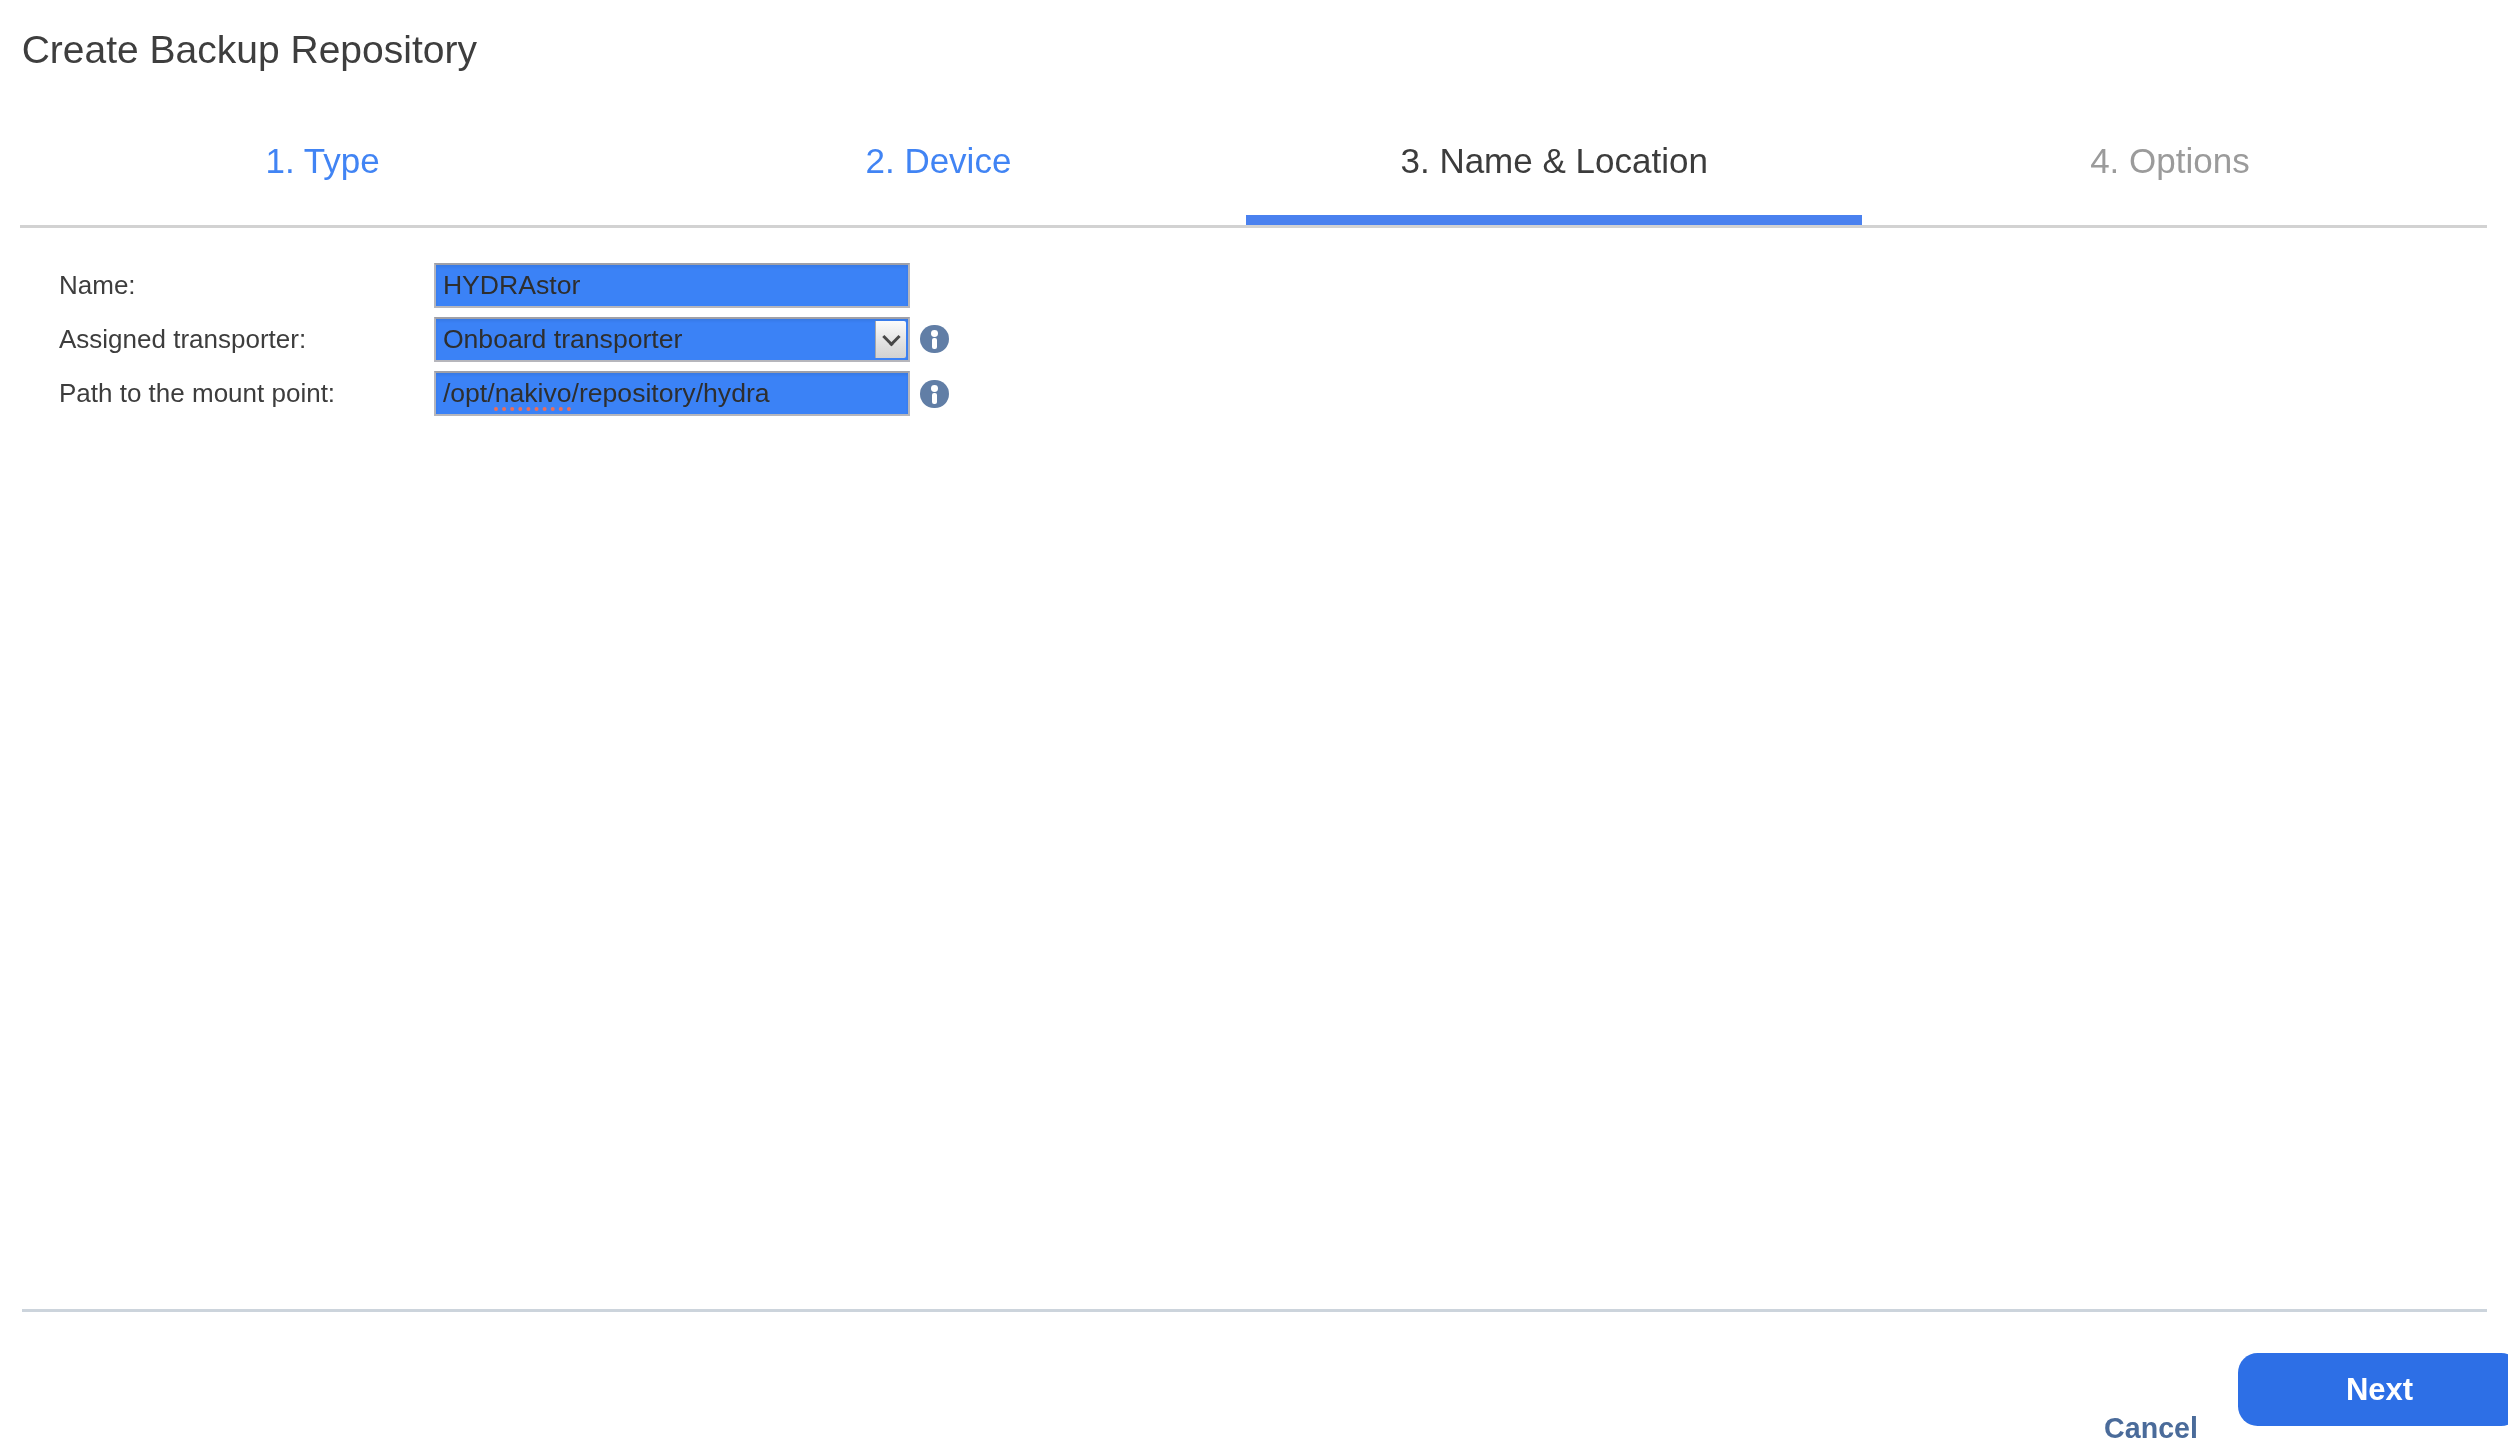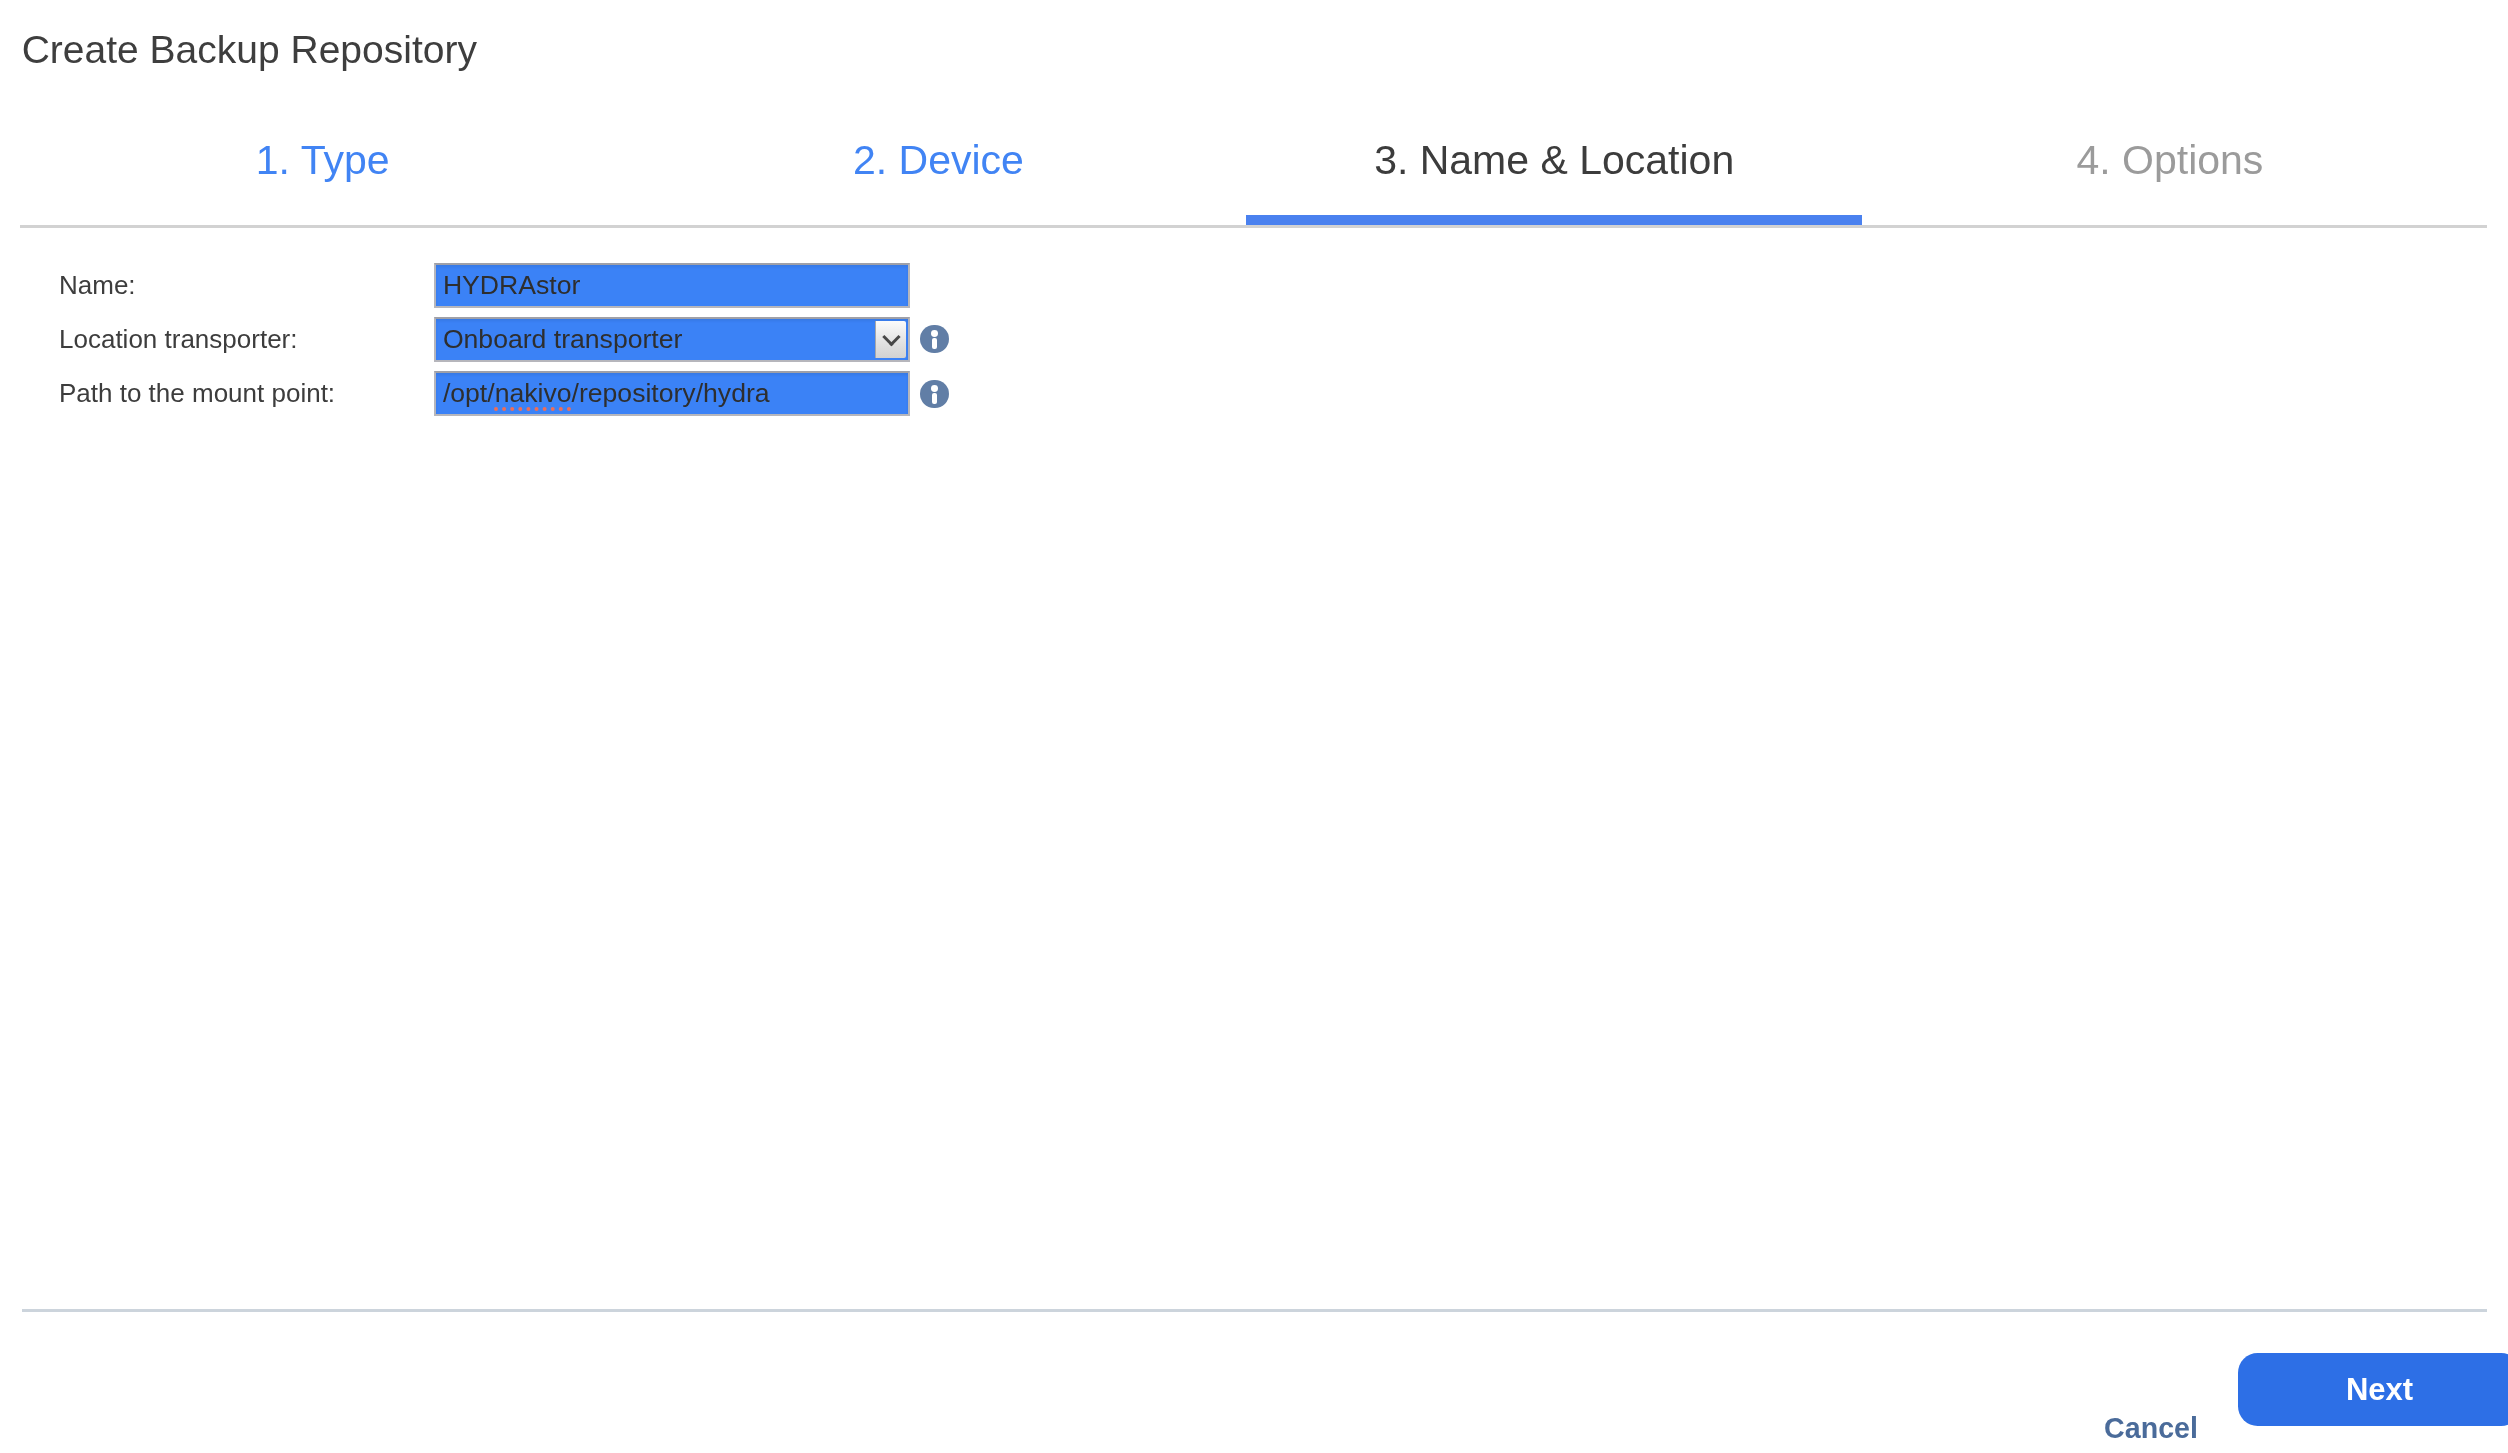--- a/index.html
+++ b/index.html
@@ -18,21 +18,21 @@
     letter-spacing:0;
   }
 
   
   .tabs-row {
     position:absolute; left:14.8px; top:136px; width:2463px; height:49px;
     display:flex;
   }
   .tab {
     flex:1 1 0; display:flex; align-items:center; justify-content:center;
-    font-size:41px; cursor:default; white-space:nowrap;
+    font-size:35px; cursor:default; white-space:nowrap;
   }
   .tab.completed { color:#4184f4; cursor:pointer; }
   .tab.active    { color:#3c3c3c; }
   .tab.upcoming  { color:#9b9b9b; }
 
   .tab-underline {
     position:absolute; left:1246px; top:215px; width:616px; height:9.9px;
     background:#4a81ef;
   }
   .tabs-divider {
@@ -142,21 +142,21 @@
   </div>
   <div class="tab-underline"></div>
   <div class="tabs-divider"></div>
 
   <div class="form-row row-name">
     <div class="row-label">Name:</div>
     <input class="text-input" type="text" value="HYDRAstor" style="">
   </div>
 
   <div class="form-row row-trans">
-    <div class="row-label">Location transporter:</div>
+    <div class="row-label">Assigned transporter:</div>
     <div class="select-box">
       <span class="select-value">Onboard transporter</span>
       <span class="select-btn">
         <span class="chevron"></span>
       </span>
     </div>
     <span class="info-icon"></span>
   </div>
 
   <div class="form-row row-path">

